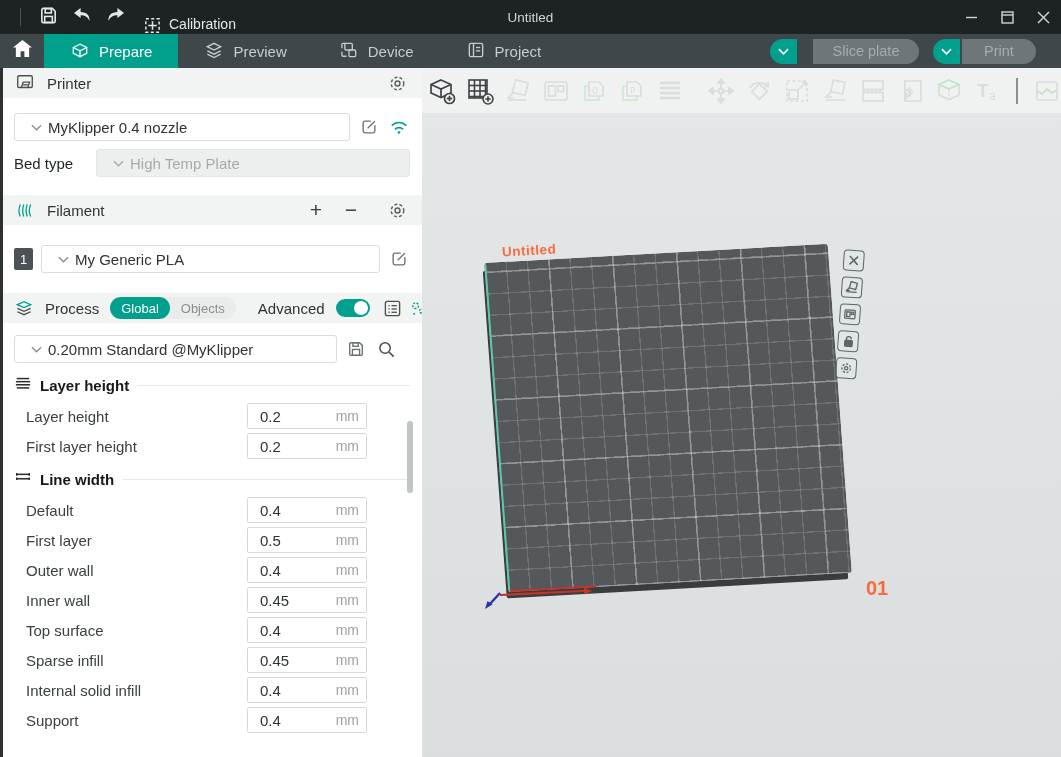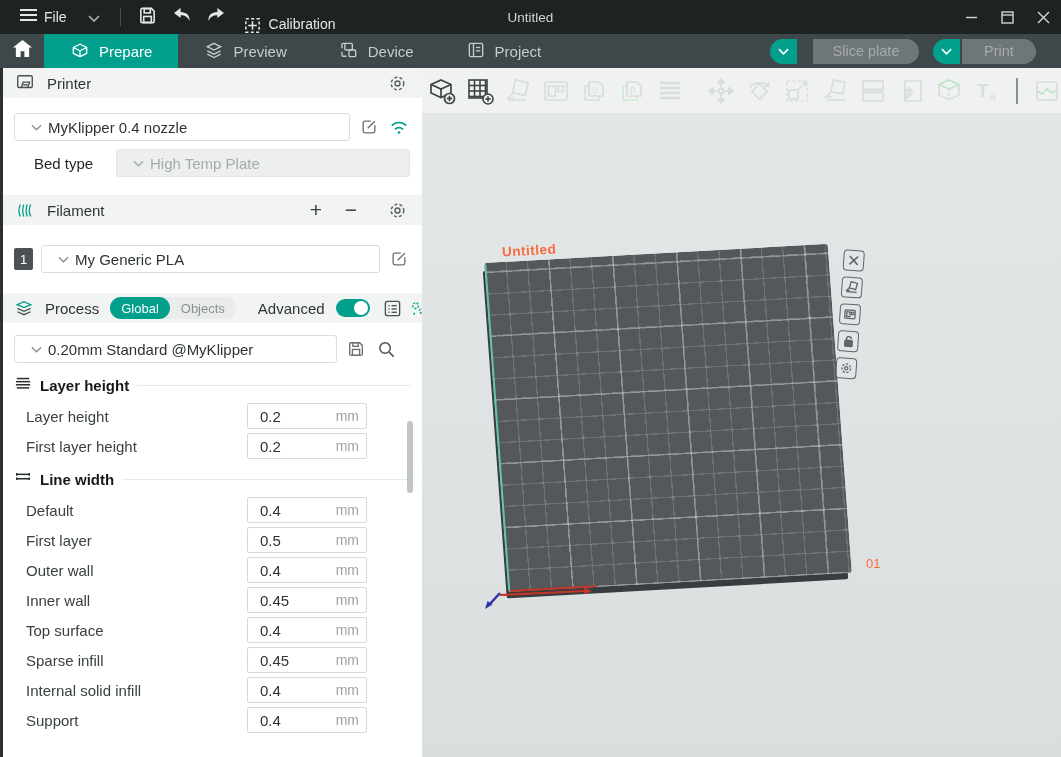--- a/index.html
+++ b/index.html
@@ -44,21 +44,21 @@
   .sec-sp { flex:1; }
   .icon-btn { display:flex; align-items:center; justify-content:center; width:22px; height:22px; color:#5a6062; }
   .plusminus { font-size:21px; color:#3a4042; font-weight:300; width:24px; text-align:center; line-height:20px; }
   .combo-row { display:flex; align-items:center; padding:0 12px 0 14px; gap:8px; }
   .combo { height:28px; border:1px solid #d9dddc; border-radius:3px; background:#fff; display:flex; align-items:center; padding:0 16px; gap:6px; flex:1; }
   .combo .ctext { font-size:15px; color:#2e3436; white-space:nowrap; overflow:hidden; }
   .combo.disabled { background:#edefef; border-color:#e2e5e5; }
   .combo.disabled .ctext { color:#a5abac; }
   .chev { color:#8a9092; flex:none; display:flex; }
   .bed-row { display:flex; align-items:center; margin-top:8px; padding:0 12px 0 14px; gap:10px; }
-  .bed-label { font-size:15px; color:#1f2527; width:72px; flex:none;margin-left:20px; }
+  .bed-label { font-size:15px; color:#1f2527; width:72px; flex:none; }
   .slot-badge { width:19px; height:22px; background:#4b5154; color:#fff; font-size:13px; display:flex; align-items:center; justify-content:center; border-radius:2px; flex:none; }
   .scope-pill { display:flex; align-items:center; height:22px; background:#e9eceb; border-radius:11px; }
   .scope-seg { font-size:13px; padding:8px 11px; height:22px; display:flex; align-items:center; border-radius:11px; color:#8a9092; }
   .scope-seg.on { background:#00a08c; color:#fff; }
   .adv-label { font-size:15px; color:#2e3436; }
   .toggle { width:34px; height:18px; border-radius:9px; background:#00a08c; position:relative; flex:none; }
   .toggle .knob { position:absolute; right:2px; top:2px; width:14px; height:14px; border-radius:50%; background:#fff; }
   .proc-tabs { display:flex; align-items:flex-end; padding:0 14px; gap:27px; height:30px; margin-top:10px; border-bottom:1px solid #e7eae9; }
   .ptab { font-size:15px; color:#6e7476; padding-bottom:8px; position:relative; }
   .ptab.active { color:#24292b; font-weight:bold; }
@@ -89,49 +89,32 @@
            background:#54585a; border-radius:3px; transform:rotate(-3.2deg) skewX(1deg);
            box-shadow:-3px 7px 0 -1px #393d3f;
            background-image:
              repeating-linear-gradient(90deg, rgba(255,255,255,0.26) 0 1.6px, transparent 1.6px 64px),
              repeating-linear-gradient(0deg, rgba(255,255,255,0.26) 0 1.6px, transparent 1.6px 64px),
              repeating-linear-gradient(90deg, rgba(255,255,255,0.15) 0 1.3px, transparent 1.3px 21.3px),
              repeating-linear-gradient(0deg, rgba(255,255,255,0.15) 0 1.3px, transparent 1.3px 21.3px); }
   .plate::before { content:""; position:absolute; left:0; top:2px; bottom:2px; width:2px; background:#63c4ae; }
   .plate::after { content:""; position:absolute; left:2px; bottom:0; width:86px; height:2px; background:#c23529; }
   .plate-label { position:absolute; left:80px; top:130px; color:#fa6b3c; font-weight:bold; font-size:13.5px; letter-spacing:0.5px; transform:rotate(-3deg); }
-  .plate-number { position:absolute; left:444px; top:443px; color:#fa6b3c; font-weight:normal; font-size:13px; }
+  .plate-number { position:absolute; left:444px; top:464px; color:#fa6b3c; font-weight:bold; font-size:20px; }
   .plate-tools { position:absolute; left:422px; top:137px; display:flex; flex-direction:column; gap:6px; transform:rotate(4deg); transform-origin:top center; }
   .pt-icon { width:21px; height:21px; border:1.6px solid #5f6568; border-radius:4px; display:flex; align-items:center; justify-content:center; color:#5f6568; background:rgba(230,233,234,0.35); }
   .axes-svg { position:absolute; left:60px; top:462px; }
 </style>
 </head>
 <body>
 
 <div class="app">
 
   <header class="titlebar">
     <div class="tb-left">
-      <div class="menu-btn">
-        <span>
-          <svg width="17" height="14" viewBox="0 0 17 14">
-              <g stroke="#e4e7e7" stroke-width="2">
-                <line x1="0" y1="2" x2="17" y2="2"></line>
-                <line x1="0" y1="7" x2="17" y2="7"></line>
-                <line x1="0" y1="12" x2="17" y2="12"></line>
-              </g>
-            </svg>
-        </span>
-        <span class="lbl">File</span>
-        <span class="tb-chev">
-          <svg width="12" height="7" viewBox="0 0 12 7">
-              <polyline points="1,1 6,6 11,1" fill="none" stroke="#aeb4b4" stroke-width="1.6"></polyline>
-            </svg>
-        </span>
-      </div>
       <div class="tb-sep"></div>
       <div class="tb-btn">
         <span>
           <svg width="19" height="19" viewBox="0 0 20 20" fill="none" stroke="#e4e7e7" stroke-width="1.7">
               <path d="M3 4 a1.5 1.5 0 0 1 1.5-1.5 H14 L17 5.5 V16 a1.5 1.5 0 0 1-1.5 1.5 H4.5 A1.5 1.5 0 0 1 3 16 Z"></path>
               <rect x="6.5" y="2.8" width="6.5" height="4.5"></rect>
               <rect x="6" y="11" width="8" height="6.3"></rect>
             </svg>
         </span>
       </div>

